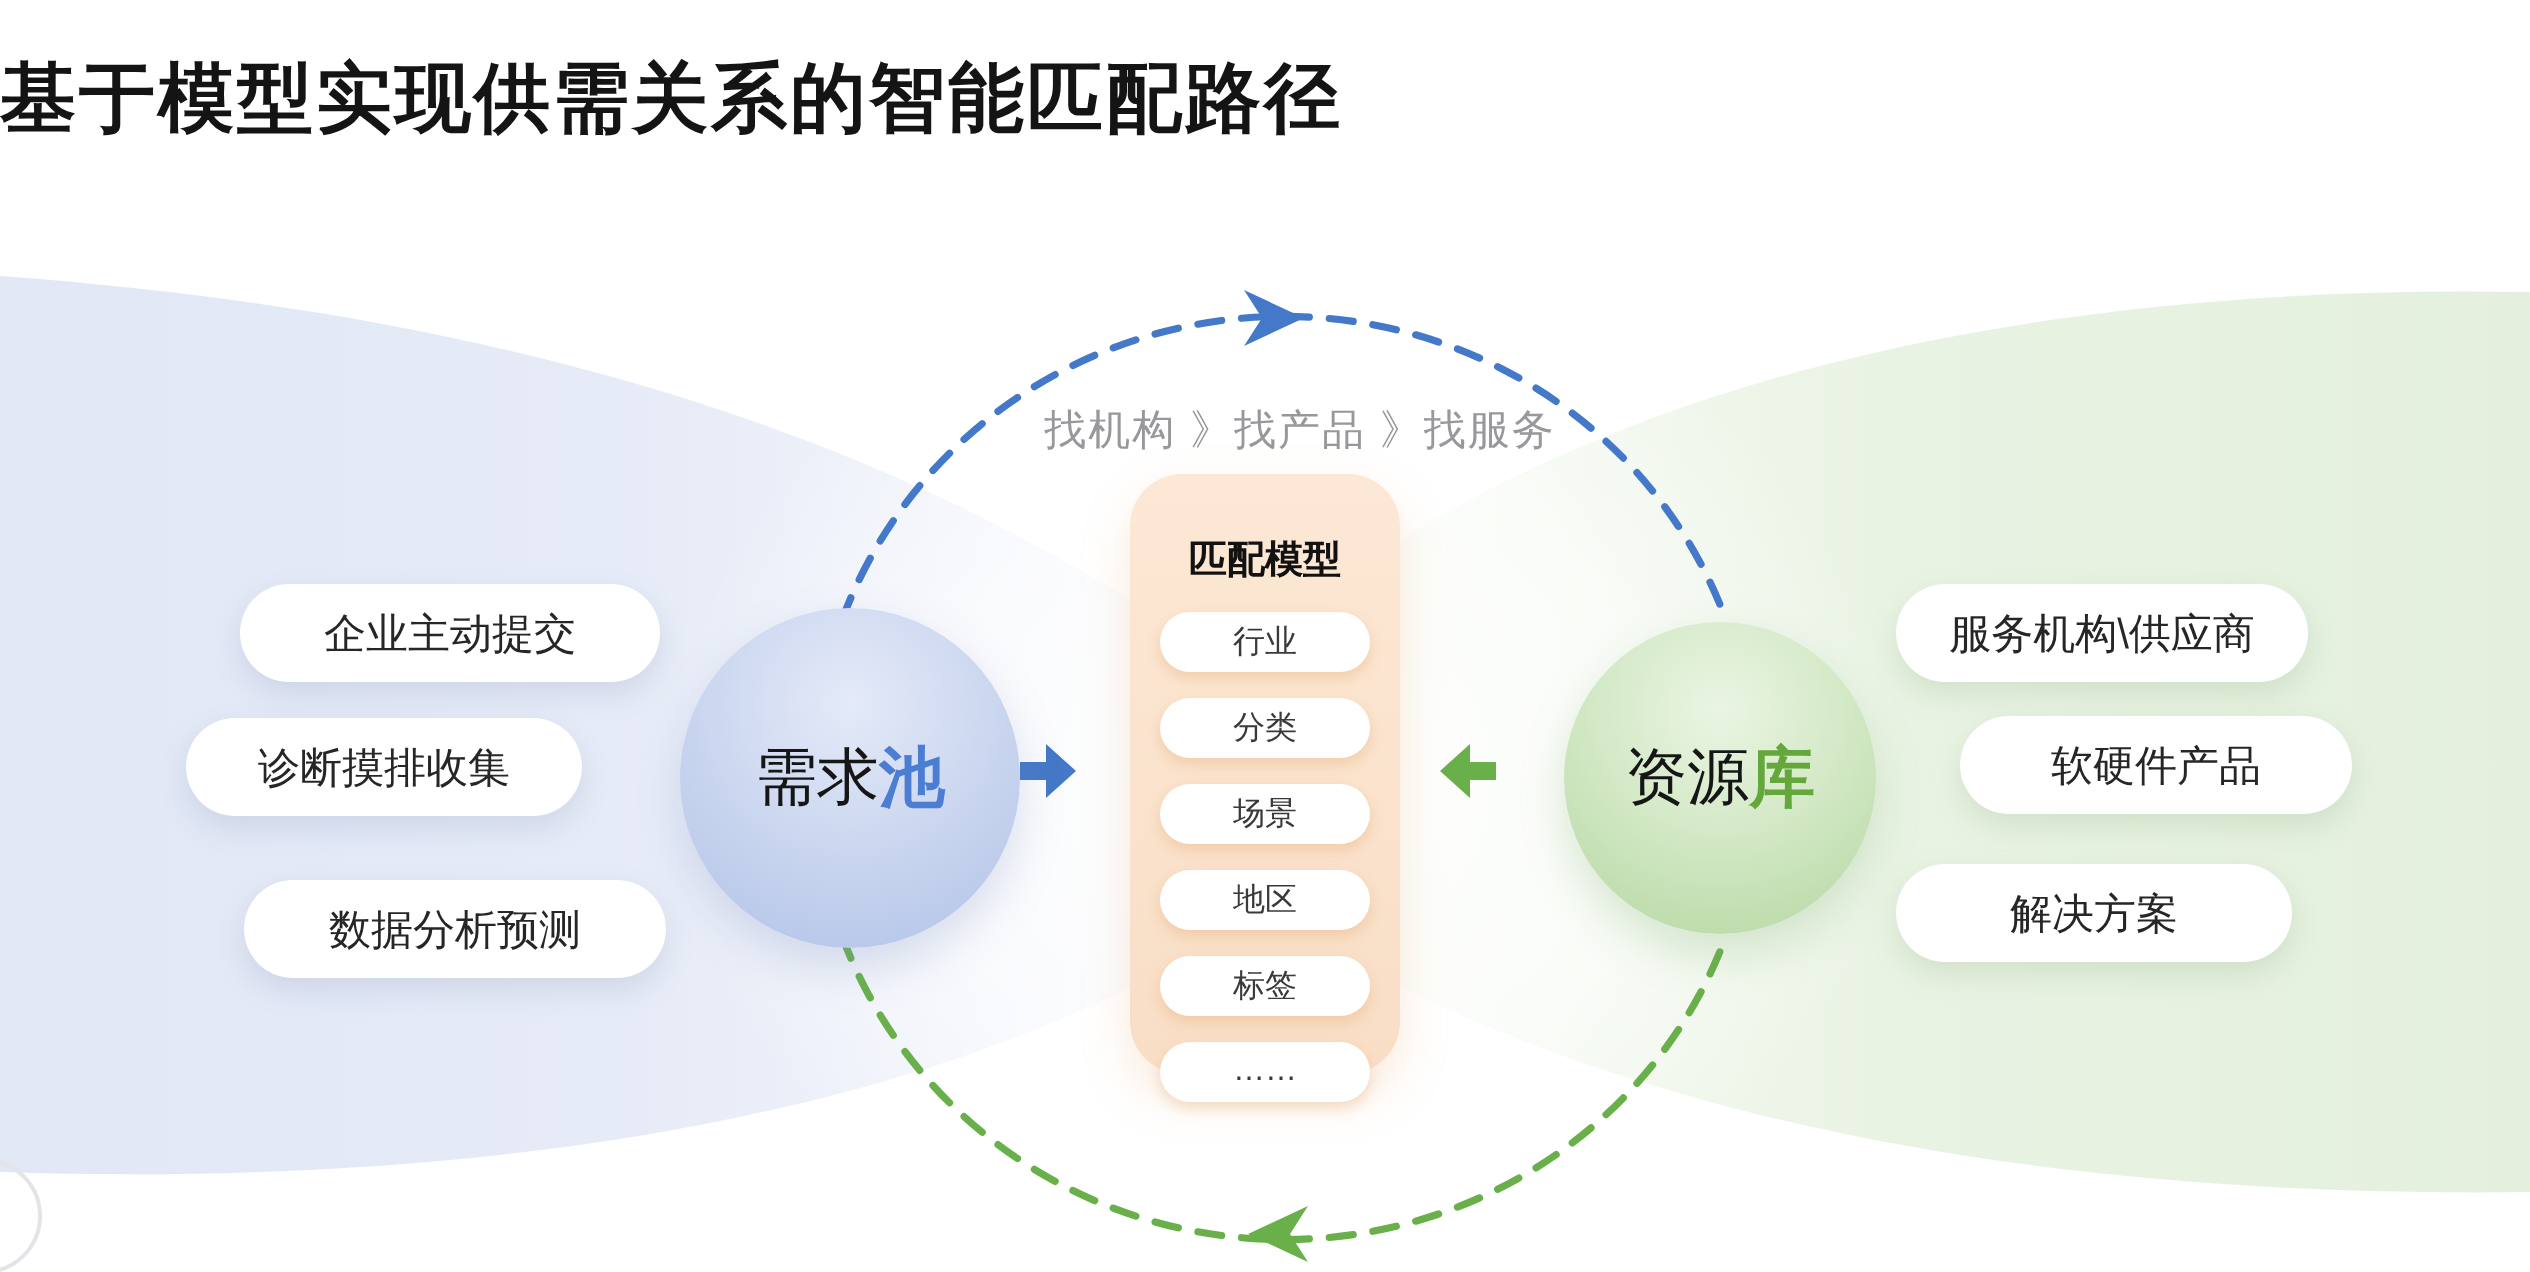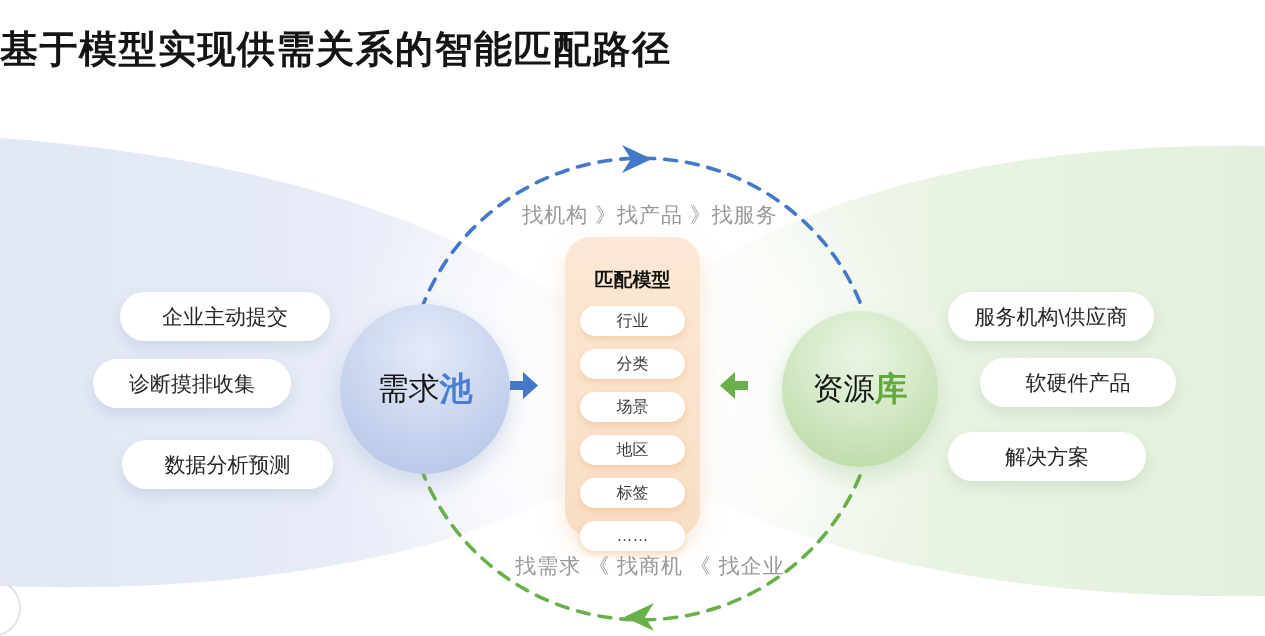--- a/index.html
+++ b/index.html
@@ -103,21 +103,20 @@
     <path d="M624,617 L654,603 L645,617 L654,631 Z" fill="#69B04B"></path>
 
     <path d="M510,381 L523,381 L523,372 L538,385.5 L523,399 L523,390 L510,390 Z" fill="#4478C8"></path>
 
     <path d="M748,381 L735,381 L735,372 L720,385.5 L735,399 L735,390 L748,390 Z" fill="#69B04B"></path>
   </svg>
 
   <div class="page-title">基于模型实现供需关系的智能匹配路径</div>
 
   <div class="flow-label top">找机构 》找产品 》找服务</div>
-  <div class="flow-label bottom">找需求 《 找商机 《 找企业</div>
 
   <div class="pill left" style="left:120px;top:292px;width:210px;font-family:Liberation Mono, monospace;">企业主动提交</div>
   <div class="pill left" style="left:93px;top:359px;width:198px;">诊断摸排收集</div>
   <div class="pill left" style="left:122px;top:416px;width:211px;margin-top:24px;">数据分析预测</div>
 
   <div class="pill right" style="left:948px;top:292px;width:206px;">服务机构\供应商</div>
   <div class="pill right" style="left:980px;top:358px;width:196px;">软硬件产品</div>
   <div class="pill right" style="left:948px;top:432px;width:198px;">解决方案</div>
 
   <div class="hub demand">

